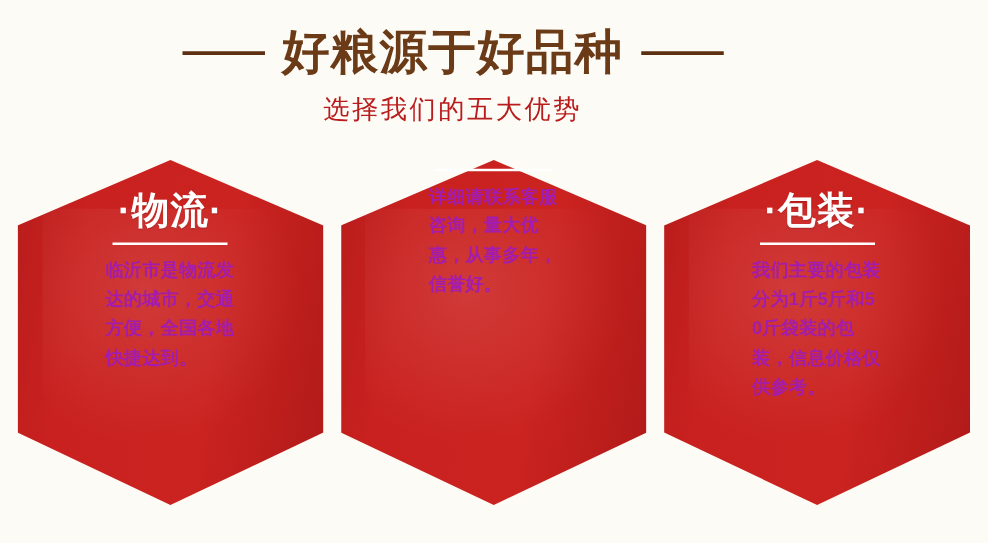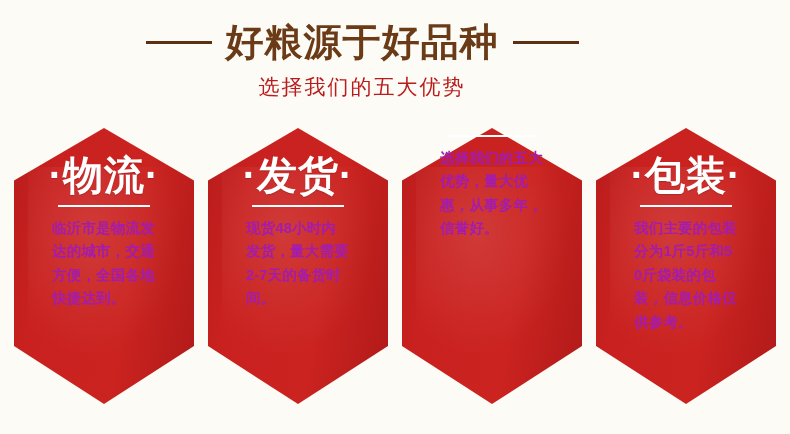--- a/index.html
+++ b/index.html
@@ -87,21 +87,21 @@
     position:absolute;
     left:0; right:0; top:0;
     height:276px;
     display:flex;
     flex-direction:column;
     align-items:center;
   }
 
   .panel-heading {
     margin-top:24px;
-    font-size:40px;
+    font-size:30px;
     font-weight:bold;
     color:#ffffff;
     letter-spacing:1px;
     white-space:nowrap;
     text-shadow:0 1px 1px rgba(0,0,0,0.18);
     line-height:1.15;
   }
 
   .panel-divider {
     margin-top:7px;
@@ -143,34 +143,26 @@
     <div class="panel">
       <div class="panel-shape"></div>
       <div class="panel-body">
         <div class="panel-heading">·物流·</div>
         <div class="panel-divider"></div>
         <div class="panel-text">临沂市是物流发达的城市，交通方便，全国各地快捷达到。</div>
       </div>
     </div>
 
 
-    <div class="panel">
-      <div class="panel-shape"></div>
-      <div class="panel-body">
-        <div class="panel-heading">·发货·</div>
-        <div class="panel-divider"></div>
-        <div class="panel-text">现货48小时内发货，量大需要2-7天的备货时间。</div>
-      </div>
-    </div>
 
     <div class="panel">
       <div class="panel-shape"></div>
       <div class="panel-body">
         <div class="panel-divider"></div>
-        <div class="panel-text">选择我们的五大优势，量大优惠，从事多年，信誉好。</div>
+        <div class="panel-text">详细请联系客服咨询，量大优惠，从事多年，信誉好。</div>
       </div>
     </div>
 
     <div class="panel">
       <div class="panel-shape"></div>
       <div class="panel-body">
         <div class="panel-heading">·包装·</div>
         <div class="panel-divider"></div>
         <div class="panel-text">我们主要的包装分为1斤5斤和50斤袋装的包装，信息价格仅供参考。</div>
       </div>

